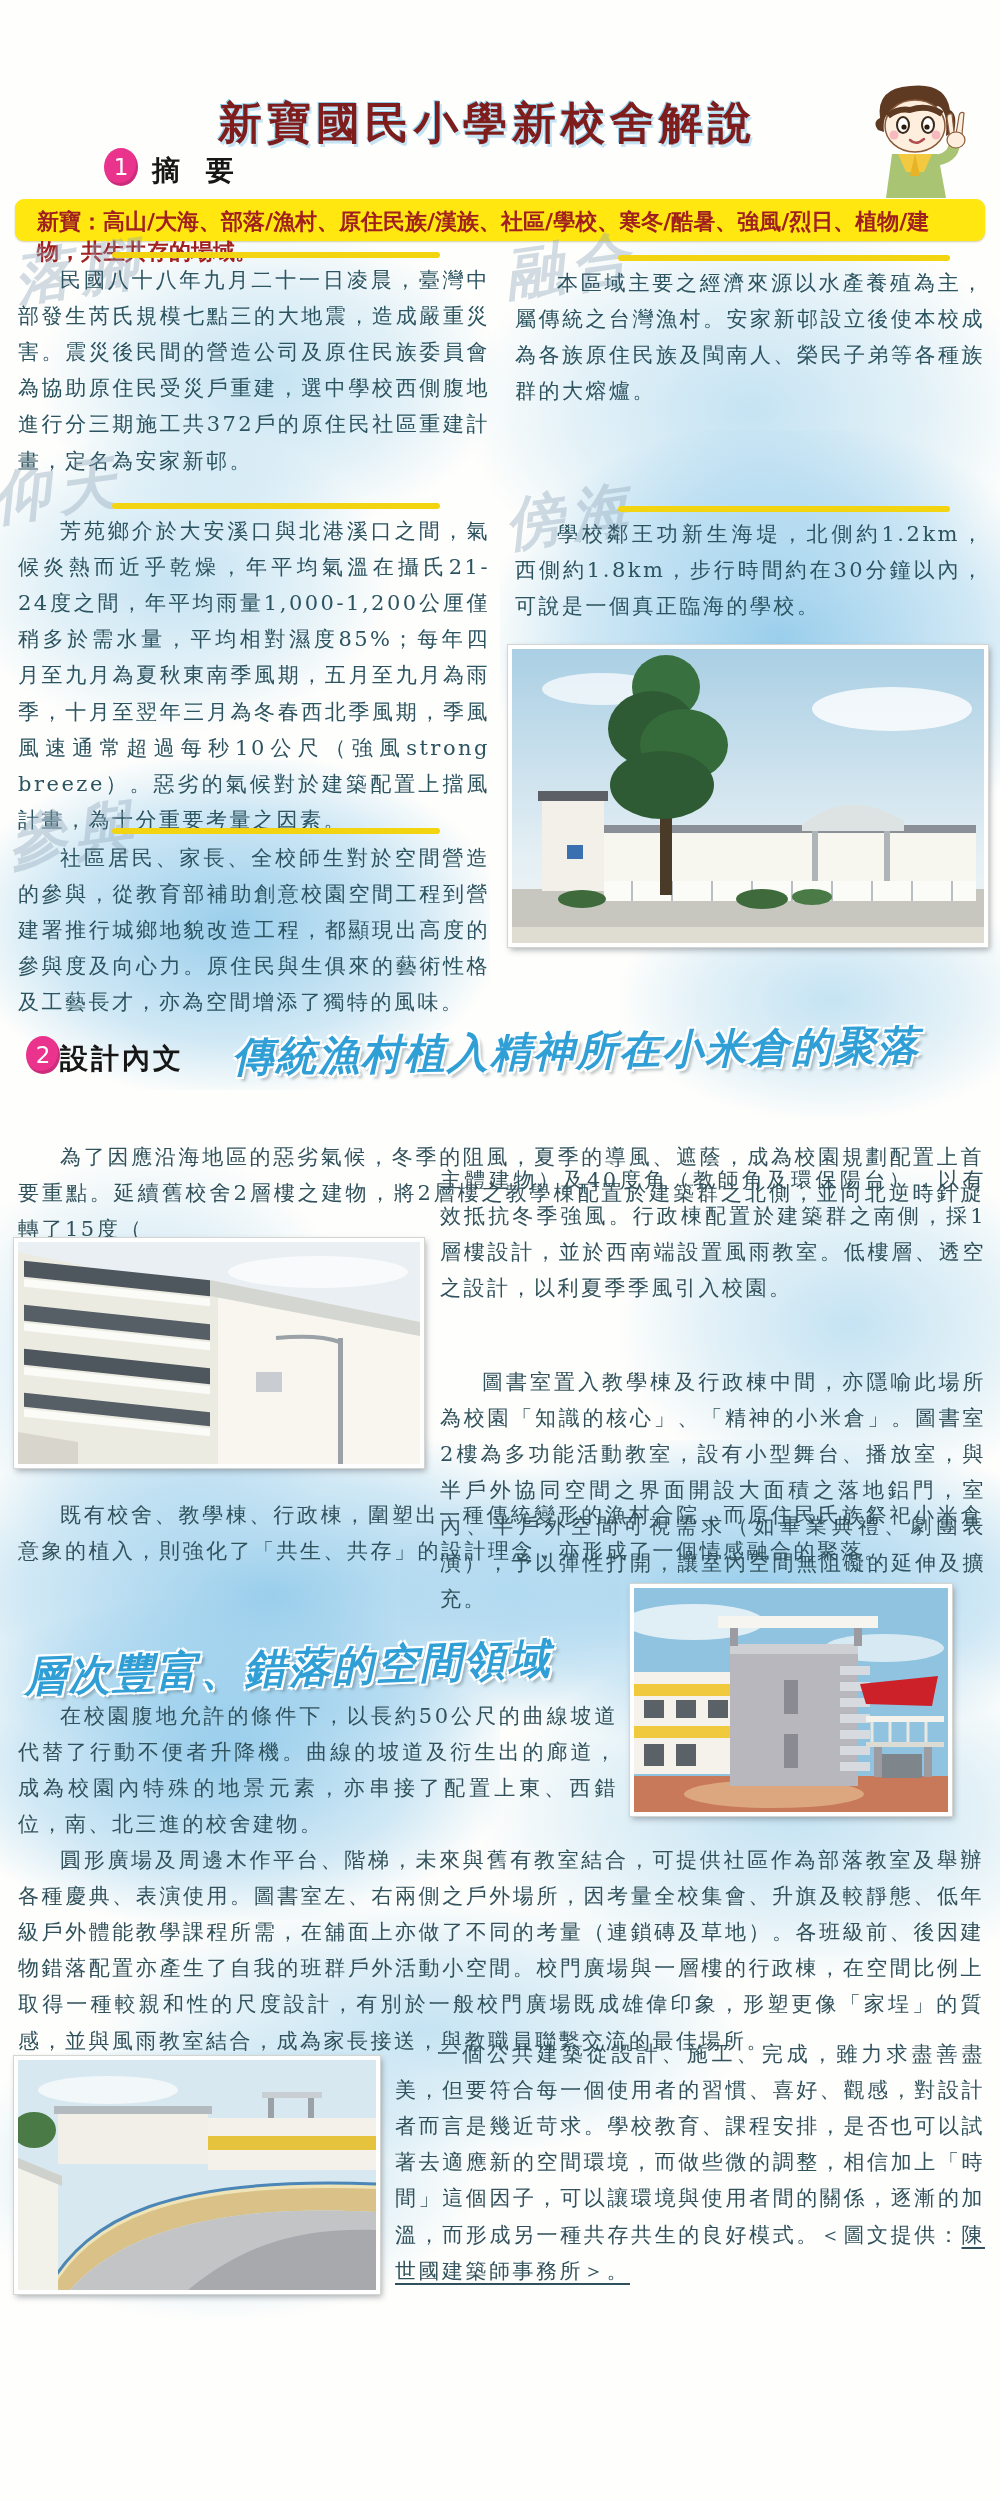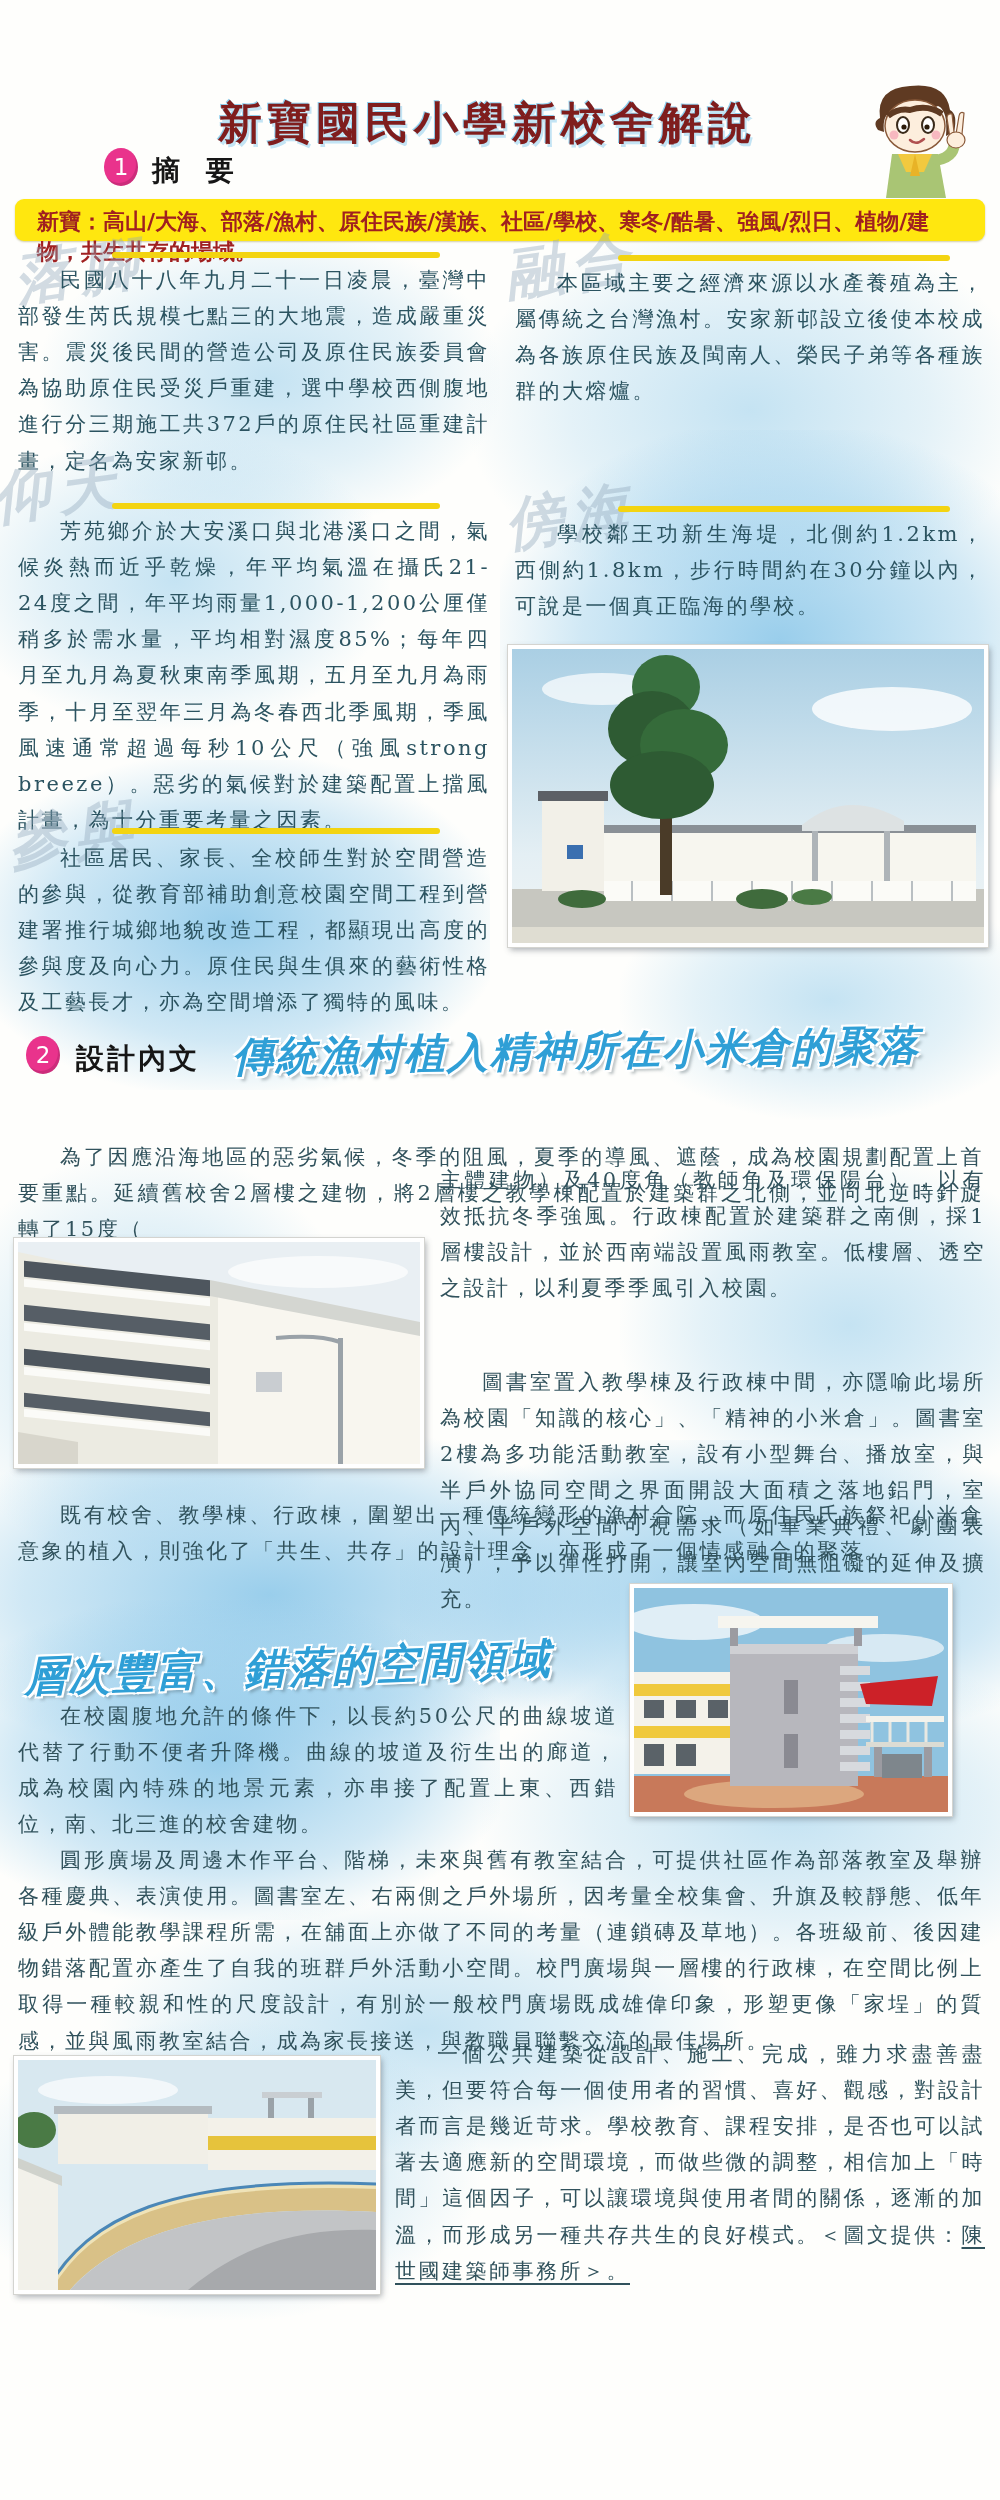--- a/index.html
+++ b/index.html
@@ -153,21 +153,21 @@
       <ellipse cx="300" cy="248" rx="20" ry="8" fill="#4a7a45"></ellipse>
       <ellipse cx="70" cy="250" rx="24" ry="9" fill="#3f6b3c"></ellipse>
     </svg>
   </div>
 
   <div class="wmark" style="left:8px;top:796px;">參與</div>
   <div class="yline" style="left:112px;top:828px;width:328px;"></div>
   <div class="para" style="left:18px;top:840px;width:472px;">社區居民、家長、全校師生對於空間營造的參與，從教育部補助創意校園空間工程到營建署推行城鄉地貌改造工程，都顯現出高度的參與度及向心力。原住民與生俱來的藝術性格及工藝長才，亦為空間增添了獨特的風味。</div>
 
   <div class="badge" style="left:26px;top:1036px;">2</div>
-  <div class="sec-label" style="left:76px;top:1040px;letter-spacing:3px;font-family:Liberation Mono, monospace;">設計內文</div>
+  <div class="sec-label" style="left:60px;top:1040px;letter-spacing:3px;font-family:Liberation Mono, monospace;">設計內文</div>
   <div class="blue-callig" style="left:232px;top:1024px;font-size:41px;transform:rotate(-1deg);">傳統漁村植入精神所在小米倉的聚落</div>
 
   <div class="para para2" style="left:18px;top:1139px;width:966px;">為了因應沿海地區的惡劣氣候，冬季的阻風，夏季的導風、遮蔭，成為校園規劃配置上首要重點。延續舊校舍2層樓之建物，將2層樓之教學棟配置於建築群之北側，並向北逆時針旋轉了15度（</div>
 
   <div class="photo" style="left:14px;top:1238px;">
     <svg width="402" height="222" viewBox="0 0 402 222">
       <rect width="402" height="222" fill="#e9eff3"></rect>
       <ellipse cx="300" cy="30" rx="90" ry="16" fill="#f8fafb"></ellipse>
       <polygon points="0,10 200,52 200,222 0,222" fill="#ecebe2"></polygon>
       <g transform="skewY(6)">

